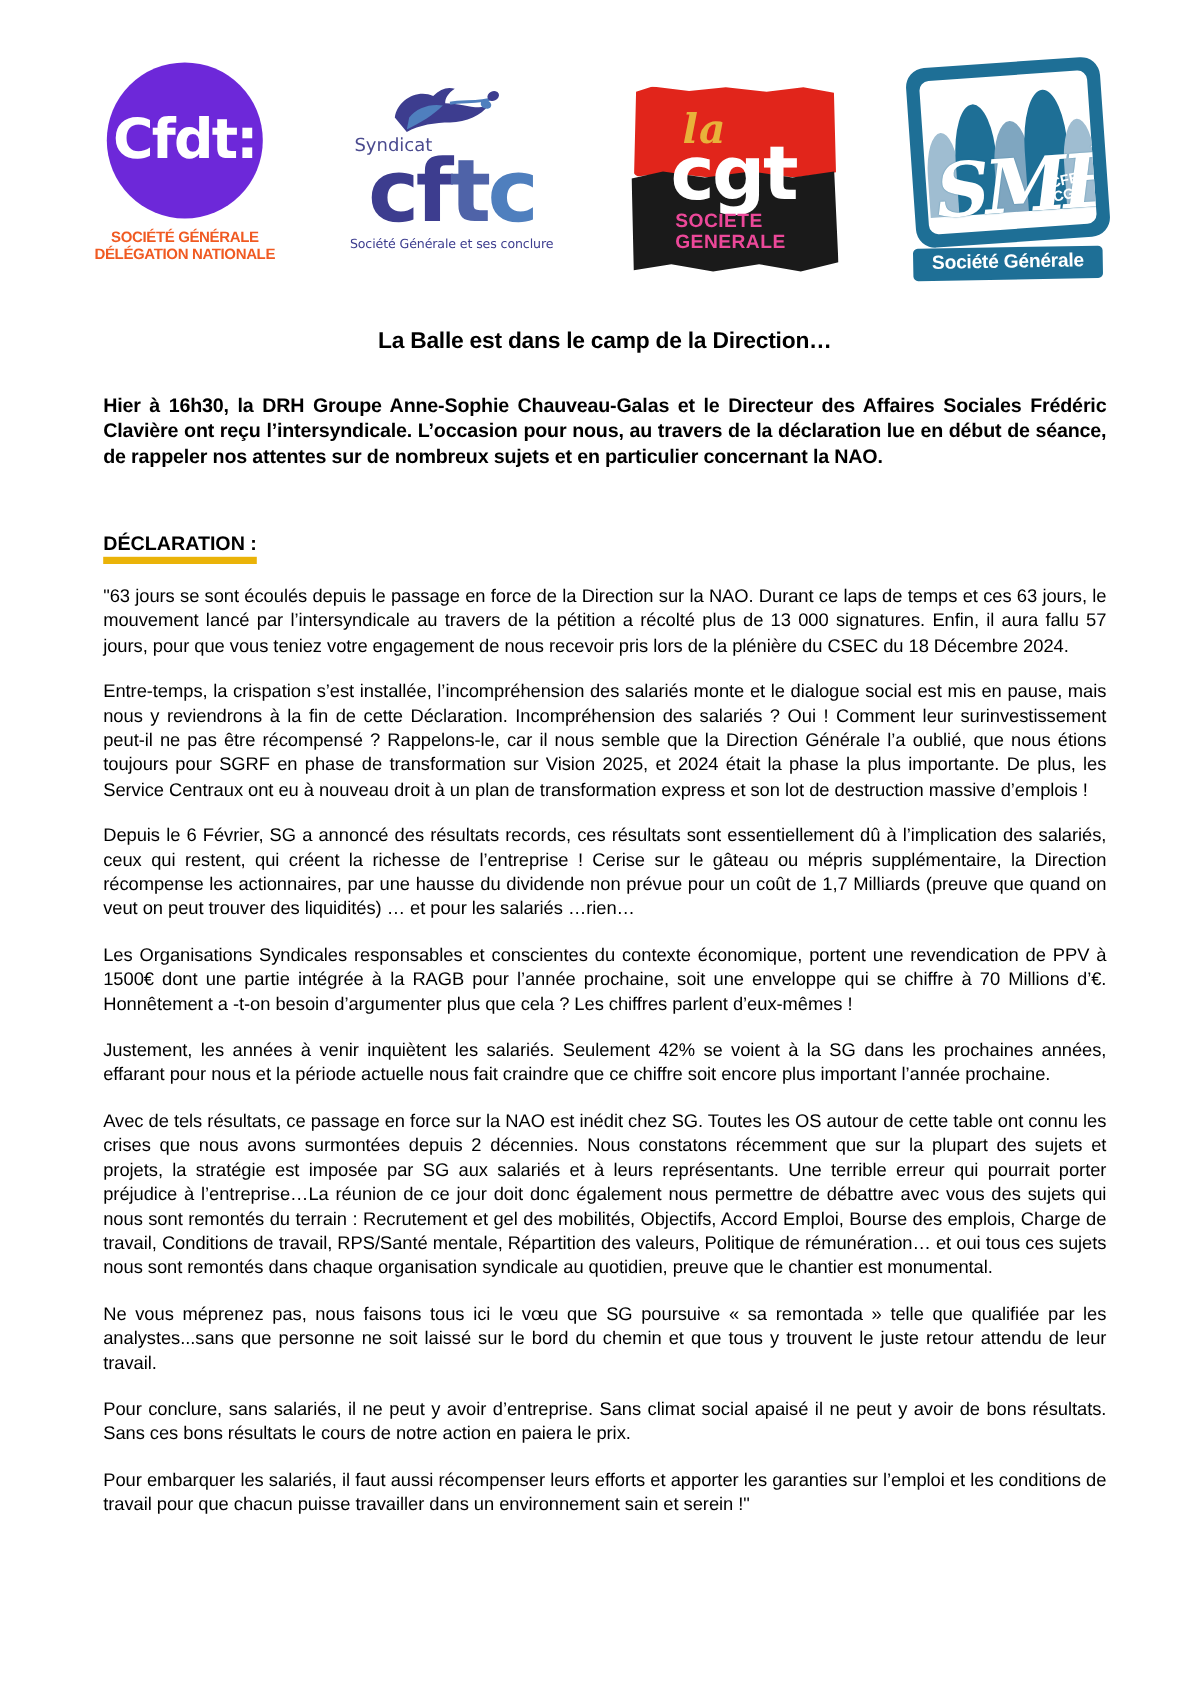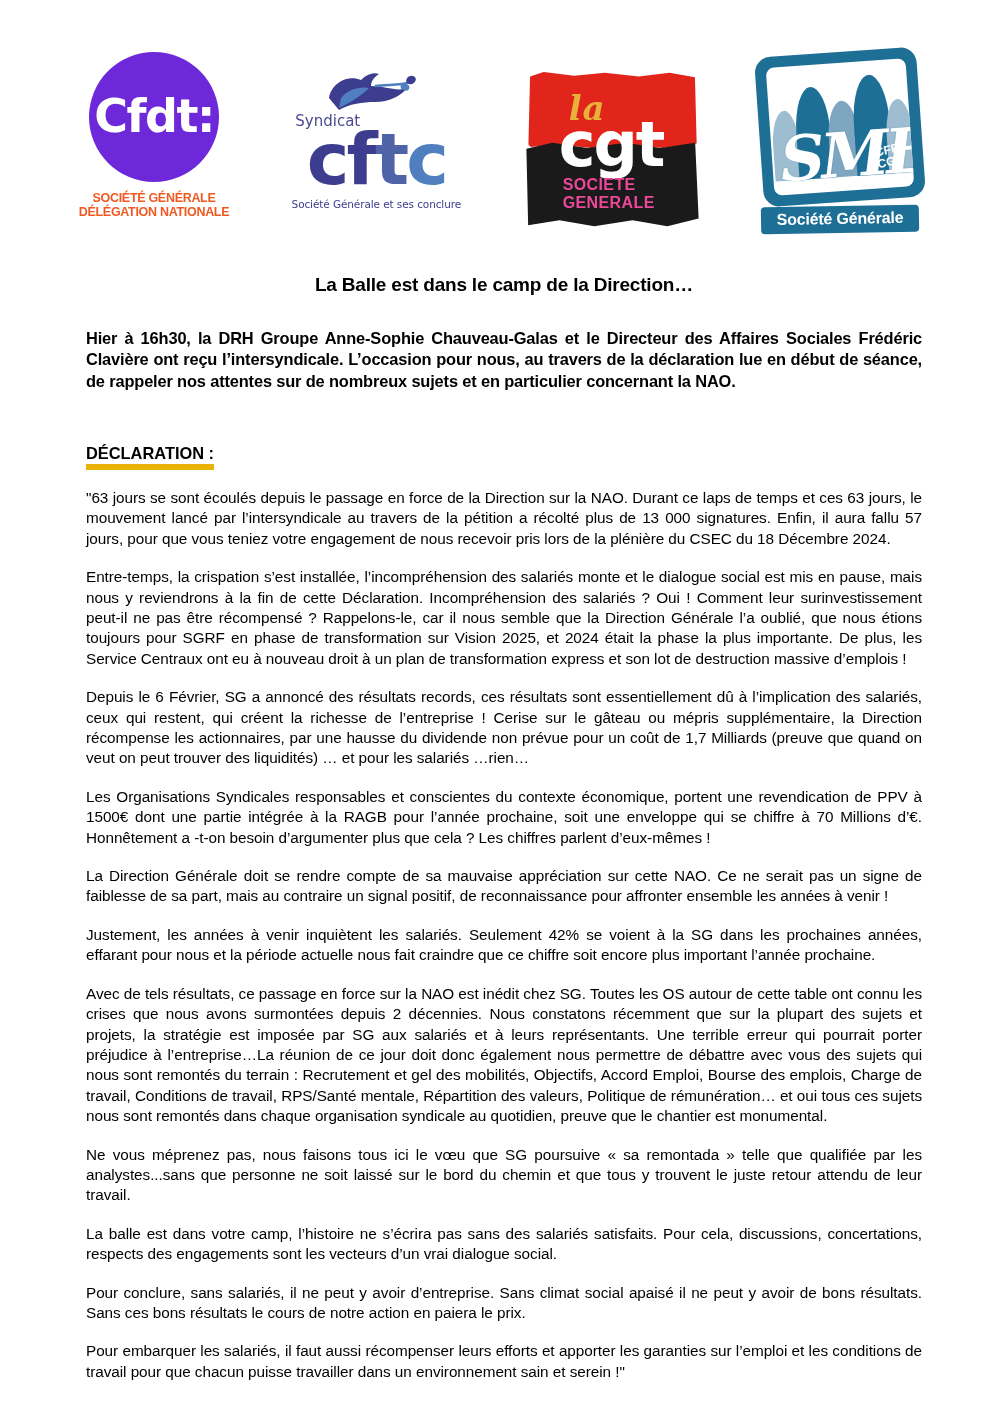--- a/index.html
+++ b/index.html
@@ -269,22 +269,20 @@
 
 
     <div class="decl-head-wrap">
       <span class="decl-head">DÉCLARATION :</span>
     </div>
 
     <p class="body-p">"63 jours se sont écoulés depuis le passage en force de la Direction sur la NAO. Durant ce laps de temps et ces 63 jours, le mouvement lancé par l’intersyndicale au travers de la pétition a récolté plus de 13 000 signatures. Enfin, il aura fallu 57 jours, pour que vous teniez votre engagement de nous recevoir pris lors de la plénière du CSEC du 18 Décembre 2024.</p>
     <p class="body-p">Entre-temps, la crispation s’est installée, l’incompréhension des salariés monte et le dialogue social est mis en pause, mais nous y reviendrons à la fin de cette Déclaration. Incompréhension des salariés ? Oui !  Comment leur surinvestissement peut-il ne pas être récompensé ? Rappelons-le, car il nous semble que la Direction Générale l’a oublié, que nous étions toujours pour SGRF en phase de transformation sur Vision 2025, et 2024 était la phase la plus importante. De plus, les Service Centraux ont eu à nouveau droit à un plan de transformation express et son lot de destruction massive d’emplois !</p>
     <p class="body-p">Depuis le 6 Février, SG a annoncé des résultats records, ces résultats sont essentiellement dû à l’implication des salariés, ceux qui restent, qui créent la richesse de l’entreprise ! Cerise sur le gâteau ou mépris supplémentaire, la Direction récompense les actionnaires, par une hausse du dividende non prévue pour un coût de 1,7 Milliards (preuve que quand on veut on peut trouver des liquidités) … et pour les salariés …rien…</p>
     <p class="body-p">Les Organisations Syndicales responsables et conscientes du contexte économique, portent une revendication de PPV à 1500€ dont une partie intégrée à la RAGB pour l’année prochaine, soit une enveloppe qui se chiffre à 70 Millions d’€. Honnêtement a -t-on besoin d’argumenter plus que cela ? Les chiffres parlent d’eux-mêmes !</p>
-    <p class="body-p">La Direction Générale doit se rendre compte de sa mauvaise appréciation sur cette NAO. Ce ne serait pas un signe de faiblesse de sa part, mais au contraire un signal positif, de reconnaissance pour affronter ensemble les années à venir !</p>
     <p class="body-p">Justement, les années à venir inquiètent les salariés. Seulement 42% se voient à la SG dans les prochaines années, effarant pour nous et la période actuelle nous fait craindre que ce chiffre soit encore plus important l’année prochaine.</p>
     <p class="body-p">Avec de tels résultats, ce passage en force sur la NAO est inédit chez SG. Toutes les OS autour de cette table ont connu les crises que nous avons surmontées depuis 2 décennies. Nous constatons récemment que sur la plupart des sujets et projets, la stratégie est imposée par SG aux salariés et à leurs représentants. Une terrible erreur qui pourrait porter préjudice à l’entreprise…La réunion de ce jour doit donc également nous permettre de débattre avec vous des sujets qui nous sont remontés du terrain : Recrutement et gel des mobilités, Objectifs, Accord Emploi, Bourse des emplois, Charge de travail, Conditions de travail, RPS/Santé mentale, Répartition des valeurs, Politique de rémunération… et oui tous ces sujets nous sont remontés dans chaque organisation syndicale au quotidien, preuve que le chantier est monumental.</p>
     <p class="body-p">Ne vous méprenez pas, nous faisons tous ici le vœu que SG poursuive « sa remontada » telle que qualifiée par les analystes...sans que personne ne soit laissé sur le bord du chemin et que tous y trouvent le juste retour attendu de leur travail.</p>
-    <p class="body-p">La balle est dans votre camp, l’histoire ne s’écrira pas sans des salariés satisfaits. Pour cela, discussions, concertations, respects des engagements sont les vecteurs d’un vrai dialogue social.</p>
     <p class="body-p">Pour conclure, sans salariés, il ne peut y avoir d’entreprise. Sans climat social apaisé il ne peut y avoir de bons résultats. Sans ces bons résultats le cours de notre action en paiera le prix.</p>
     <p class="body-p">Pour embarquer les salariés, il faut aussi récompenser leurs efforts et apporter les garanties sur l’emploi et les conditions de travail pour que chacun puisse travailler dans un environnement sain et serein !"</p>
 
   </div>
 </div>
 
 </body></html>

